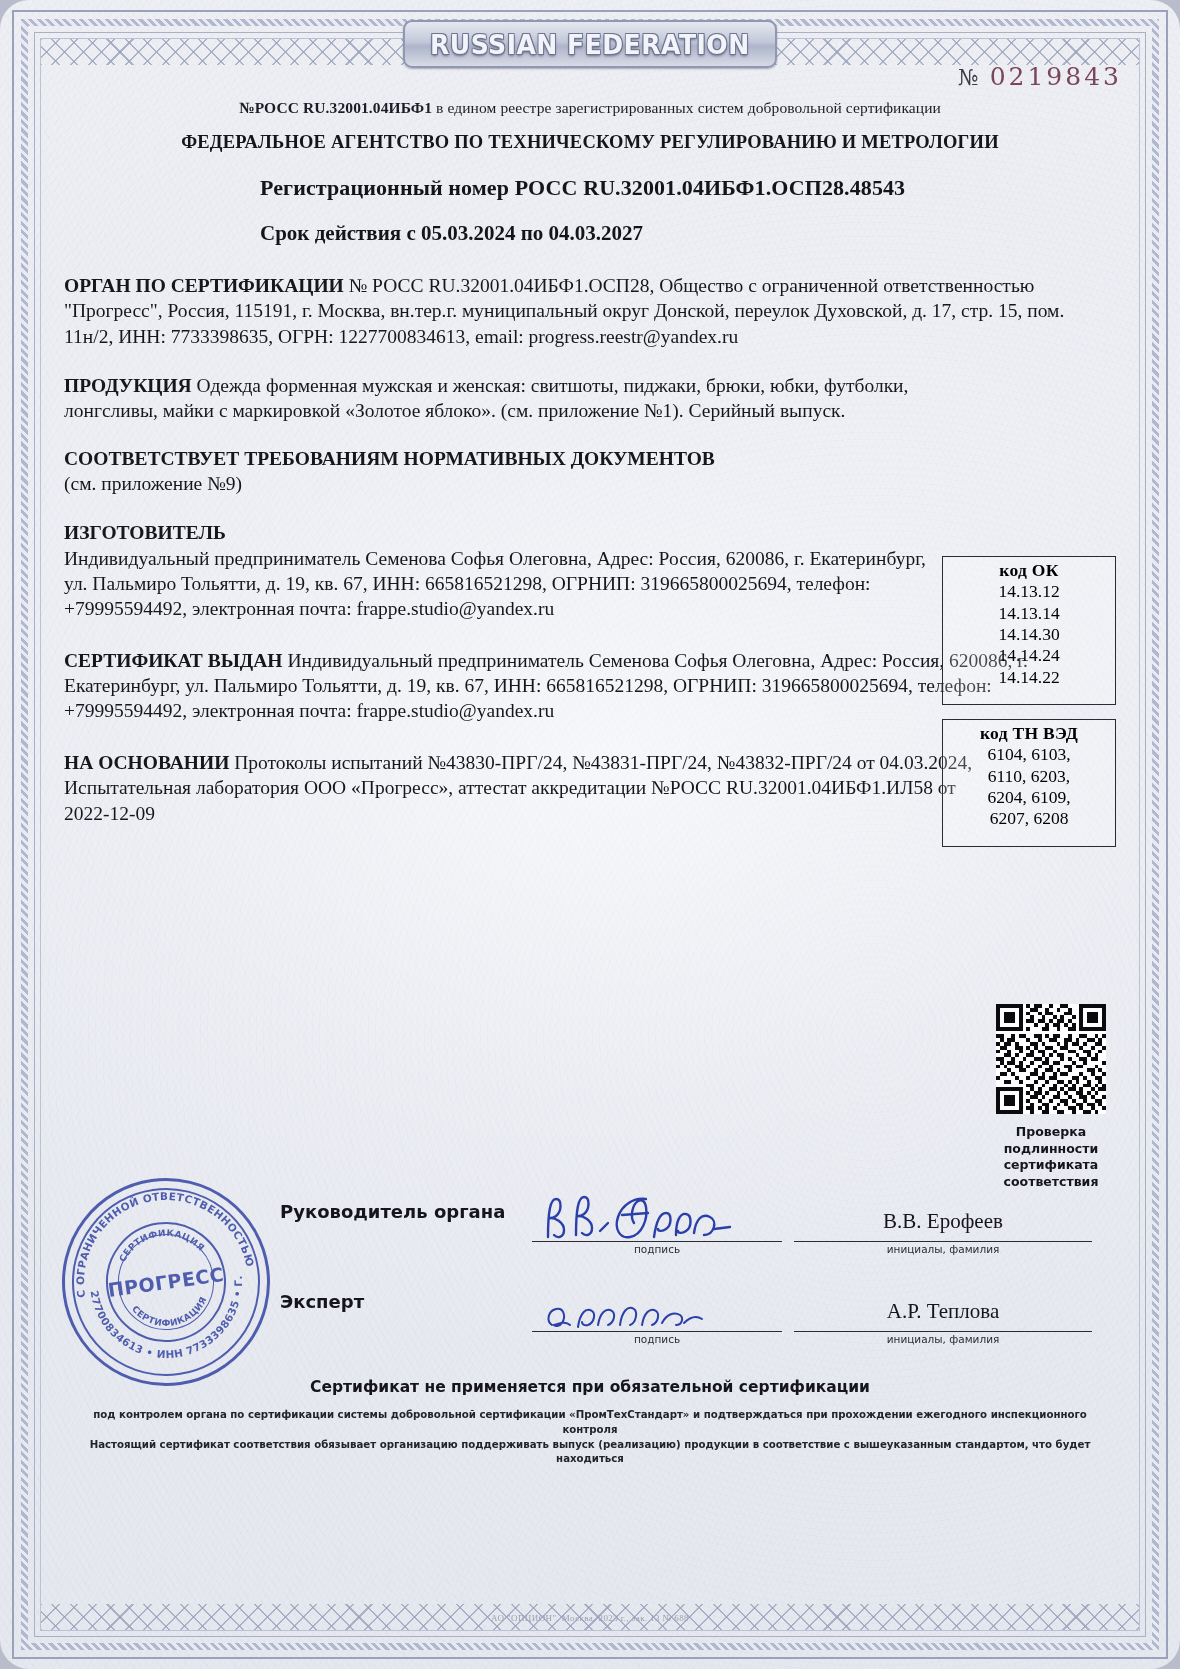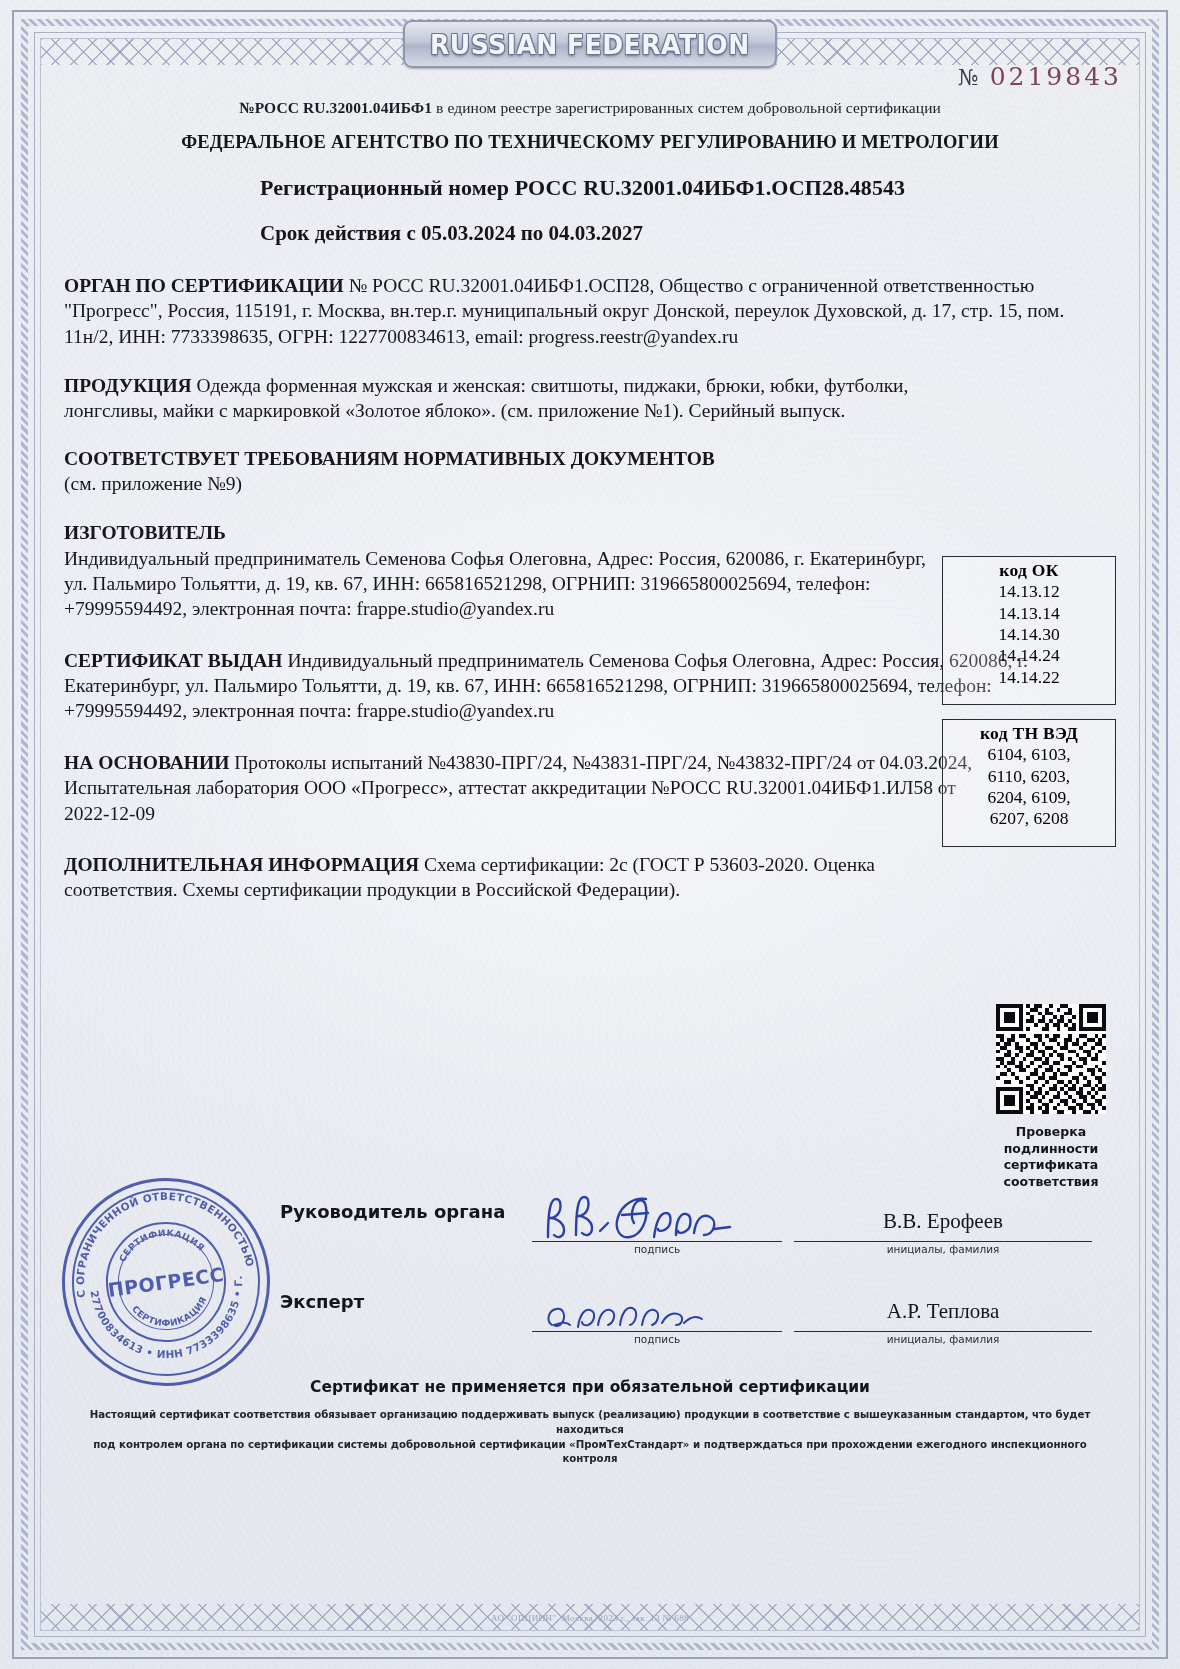--- a/index.html
+++ b/index.html
@@ -16,20 +16,21 @@
     height: 1669px;
     margin: 0 auto;
     background:
       radial-gradient(ellipse 900px 620px at 52% 46%, rgba(255,255,255,0.55) 0%, rgba(236,238,243,0.25) 55%, rgba(214,218,228,0.18) 100%),
       repeating-linear-gradient(117deg, rgba(168,174,192,0.055) 0px, rgba(168,174,192,0.055) 1px, rgba(255,255,255,0) 1px, rgba(255,255,255,0) 5px),
       repeating-linear-gradient(63deg, rgba(168,174,192,0.05) 0px, rgba(168,174,192,0.05) 1px, rgba(255,255,255,0) 1px, rgba(255,255,255,0) 6px),
       repeating-radial-gradient(circle at 74% 62%, rgba(150,158,180,0.05) 0px, rgba(150,158,180,0.05) 1px, rgba(255,255,255,0) 1px, rgba(255,255,255,0) 7px),
       linear-gradient(#f3f4f7, #eef0f5 40%, #e9ebf1 100%);
     overflow: hidden;
     box-sizing: border-box;
+    border-radius: 29px;
   }
   
   .frame-outer {
     position: absolute;
     left: 12px; top: 10px; right: 12px; bottom: 10px;
     border: 2px solid #9aa2bb;
     box-sizing: border-box;
   }
   .frame-mid {
     position: absolute;
@@ -424,23 +425,20 @@
     </div>
 
     <div class="section" style="margin-top:26px;">
       <p><span class="hd">СЕРТИФИКАТ ВЫДАН</span><span> Индивидуальный предприниматель Семенова Софья Олеговна, Адрес: Россия, 620086, г. Екатеринбург, ул. Пальмиро Тольятти, д. 19, кв. 67, ИНН: 665816521298, ОГРНИП: 319665800025694, телефон: +79995594492, электронная почта: frappe.studio@yandex.ru</span></p>
     </div>
 
     <div class="section" style="margin-top:26px; padding-right:140px;">
       <p><span class="hd">НА ОСНОВАНИИ</span><span> Протоколы испытаний №43830-ПРГ/24, №43831-ПРГ/24, №43832-ПРГ/24 от 04.03.2024, Испытательная лаборатория ООО «Прогресс», аттестат аккредитации №РОСС RU.32001.04ИБФ1.ИЛ58 от 2022-12-09</span></p>
     </div>
 
-    <div class="section" style="margin-top:26px; padding-right:190px;">
-      <p><span class="hd">ДОПОЛНИТЕЛЬНАЯ ИНФОРМАЦИЯ</span><span> Схема сертификации: 2с (ГОСТ Р 53603-2020. Оценка соответствия. Схемы сертификации продукции в Российской Федерации).</span></p>
-    </div>
 
   </div>
 
 
   <div class="codebox box-ok">
     <div class="cb-title">код  ОК</div>
     <div>14.13.12</div>
     <div>14.13.14</div>
     <div>14.14.30</div>
     <div>14.14.24</div>
@@ -754,18 +752,18 @@
       <div class="sig-cap sig-cap-a">подпись</div>
       <div class="sig-name">А.Р. Теплова</div>
       <div class="sig-line-b"></div>
       <div class="sig-cap sig-cap-b">инициалы, фамилия</div>
     </div>
 
   </div>
 
   <div class="footer-note">Сертификат не применяется при обязательной сертификации</div>
   <div class="footer-fine">
+    <div>под контролем органа по сертификации системы добровольной сертификации «ПромТехСтандарт» и подтверждаться при прохождении ежегодного инспекционного контроля</div>
     <div>Настоящий сертификат соответствия обязывает организацию поддерживать выпуск (реализацию) продукции в соответствие с вышеуказанным стандартом, что будет находиться</div>
-    <div>под контролем органа по сертификации системы добровольной сертификации «ПромТехСтандарт» и подтверждаться при прохождении ежегодного инспекционного контроля</div>
   </div>
   <div class="footer-micro">АО "ОПЦИОН", Москва, 2023 г., зак. 13 № 688</div>
 
 </div>
 
 </body></html>

